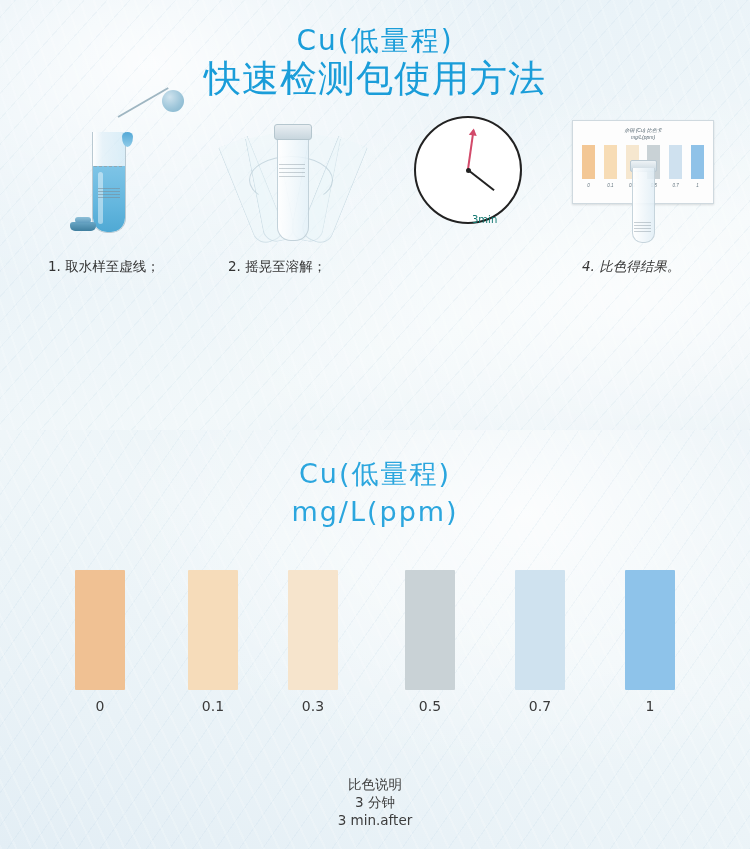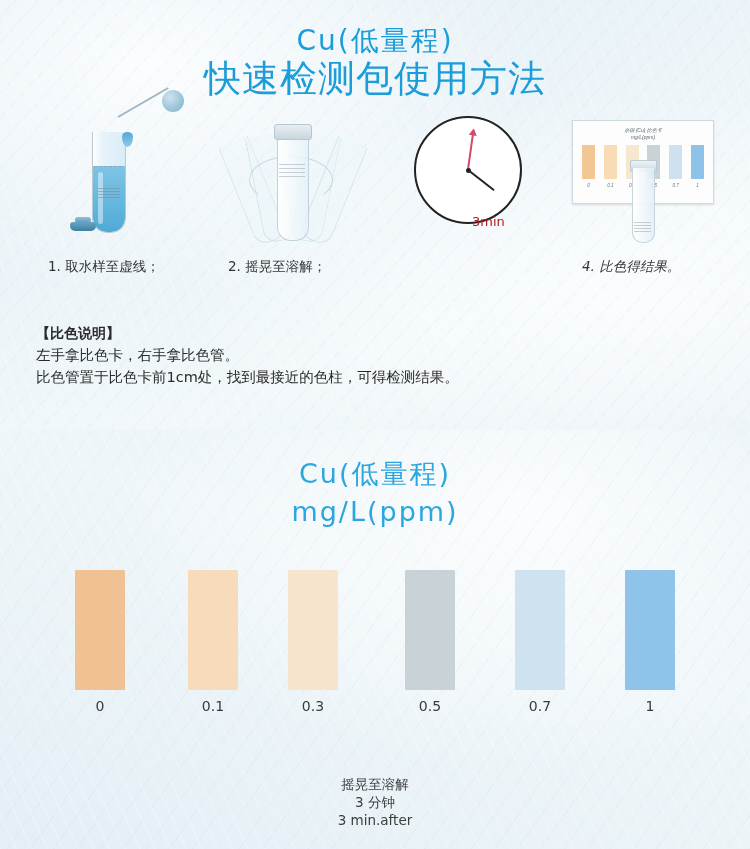--- a/index.html
+++ b/index.html
@@ -276,22 +276,22 @@
     position: absolute;
     left: 50%; top: 50%;
     width: 5px; height: 5px;
     margin: -2.5px 0 0 -2.5px;
     border-radius: 50%;
     background: #222;
   }
   .min-label {
     position: absolute;
     left: 96px; top: 104px;
-    font-size: 13px;
-    color: #b91c1c;
+    font-size: 10px;
+    color: #0f766e;
     font-family: "DejaVu Sans", sans-serif;
   }
 
   
   .card {
     position: absolute;
     left: 18px; top: 10px;
     width: 140px; height: 82px;
     background: #fdfdfd;
     border: 1px solid #cfd9df;
@@ -505,25 +505,20 @@
         </div>
         <div class="tube4-cap"></div>
         <div class="tube4"></div>
         <div class="tube4-label"></div>
       </div>
       <div class="step-caption">4. 比色得结果。</div>
     </div>
 
   </div>
 
-  <div class="notes">
-    <div class="notes-title">【比色说明】</div>
-    <div class="notes-line">左手拿比色卡，右手拿比色管。</div>
-    <div class="notes-line">比色管置于比色卡前1cm处，找到最接近的色柱，可得检测结果。</div>
-  </div>
 
   <div class="chart-title">
     <div class="l1">Cu(低量程)</div>
     <div class="l2">mg/L(ppm)</div>
   </div>
 
   <div class="swatch-row">
     <div class="swatch" style="left:15px;">
       <b style="background:#f0c193"></b>
       <em>0</em>
@@ -544,18 +539,18 @@
       <b style="background:#cfe2ef"></b>
       <em>0.7</em>
     </div>
     <div class="swatch" style="left:565px;">
       <b style="background:#8ec3ea"></b>
       <em>1</em>
     </div>
   </div>
 
   <div class="footer">
-    <div>摇晃至溶解</div>
+    <div>比色说明</div>
     <div>3 分钟</div>
     <div>3 min.after</div>
   </div>
 
 </div>
 
 </body></html>

